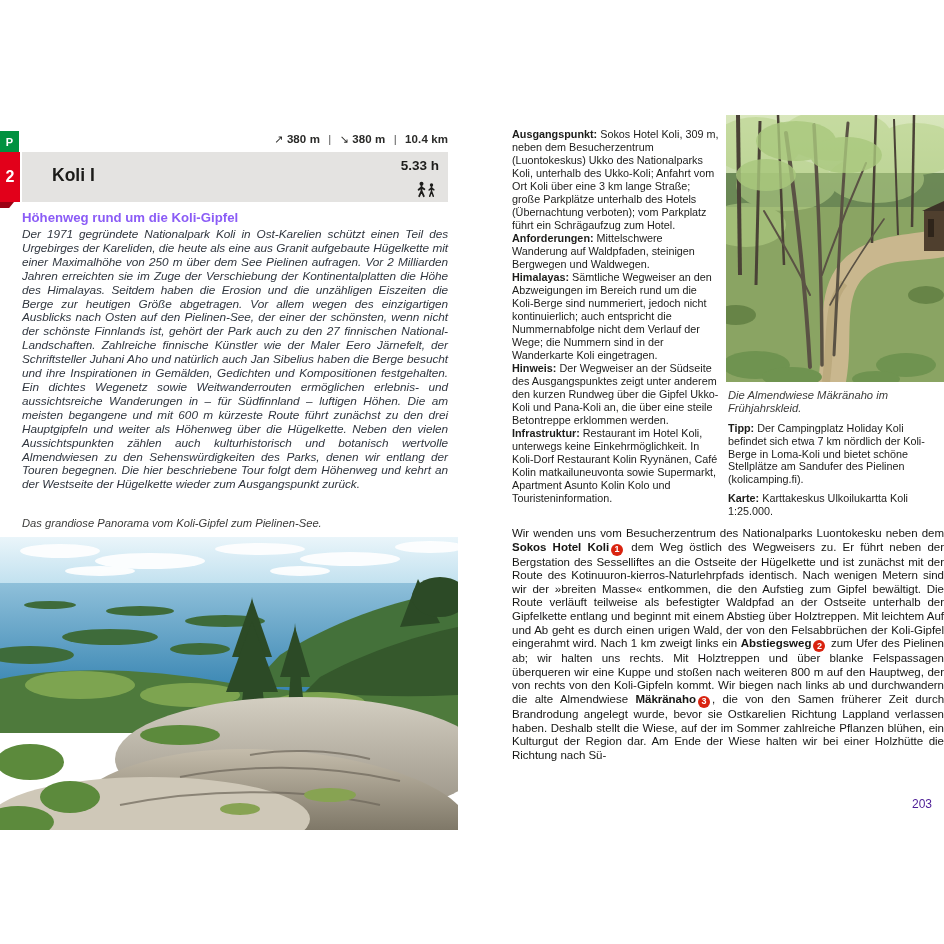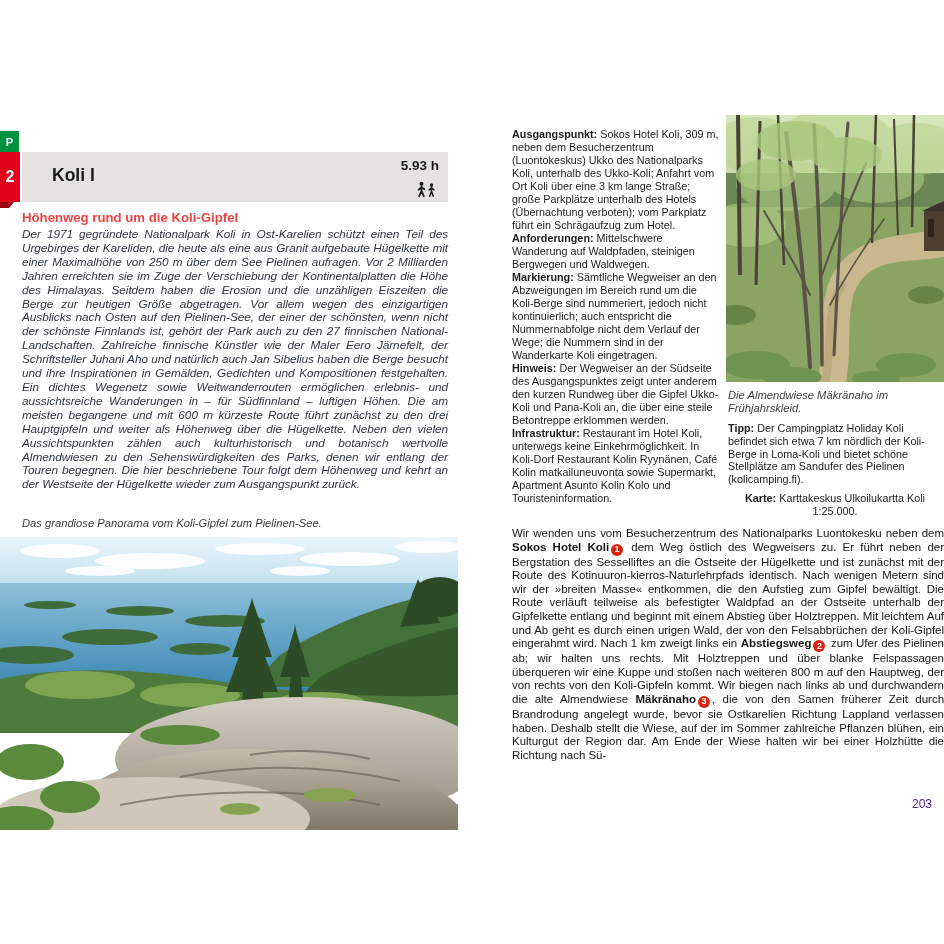--- a/index.html
+++ b/index.html
@@ -25,59 +25,68 @@
   .header-bar{left:22px;top:152px;width:426px;height:50px;background:var(--header-grey);}
   .tour-title{position:absolute;left:14px;top:13px;font-size:17.5px;font-weight:bold;color:#1b1b19;margin-left:16px;}
   .duration{position:absolute;right:9px;top:6px;font-size:13.5px;font-weight:bold;}
   .hikers{position:absolute;right:9px;bottom:4px;width:24px;height:17px;}
   .tour-box{left:0;top:152px;width:20px;height:50px;background:var(--accent-red);
     color:#fff;font-size:16px;font-weight:bold;display:flex;align-items:center;justify-content:center;overflow:hidden;}
   .tour-box-fold{left:0;top:202px;width:14px;height:6px;background:#9b0013;
     clip-path:polygon(0 0,100% 0,65% 100%,0 100%);}
 
   
-  .route-heading{left:22px;top:210px;width:426px;font-size:13.2px;font-weight:bold;color:#ef4444;}
+  .route-heading{left:22px;top:210px;width:426px;font-size:13.2px;font-weight:bold;color:#8b5cf6;}
   .intro-text{left:22px;top:228px;width:426px;font-size:11.8px;line-height:13.9px;
     font-style:italic;text-align:justify;color:var(--intro-dark);letter-spacing:-0.05px;}
   .caption{font-style:italic;font-size:11.2px;color:#3b3b39;line-height:13.4px;}
   .caption-left{left:22px;top:517px;width:426px;}
 
   
   .photo-left{left:0;top:537px;width:458px;height:293px;}
   .photo-right{left:726px;top:115px;width:218px;height:267px;}
   .photo-left svg,.photo-right svg{display:block;width:100%;height:100%;}
 
   
   .info-col{left:512px;top:128px;width:208px;font-size:10.8px;line-height:13px;color:#1c1c1a;}
   .info-col p,.side-col p{margin:0;}
   .lb-item b{font-weight:bold;}
   .caption-right{left:728px;top:389px;width:206px;}
   .side-col{left:728px;top:422px;width:214px;font-size:10.8px;line-height:12.8px;color:#1c1c1a;}
-  .side-col p + p{margin-top:6px;text-align:center;}
+  .side-col p + p{margin-top:6px;}
   .main-text{left:512px;top:527px;width:432px;font-size:11.5px;line-height:13.6px;
     text-align:justify;color:#161614;letter-spacing:-0.02px;}
   .main-text .bold{font-weight:bold;}
   .marker{display:inline-flex;width:12px;height:12px;border-radius:50%;
     background:var(--marker-red);color:#fff;font-size:9px;font-weight:bold;
     align-items:center;justify-content:center;vertical-align:-1.5px;margin:0 2px;line-height:1;}
   .page-number{left:512px;top:797px;width:420px;text-align:right;font-size:12px;color:#4c1d95;}
 </style>
 </head>
 <body>
 
 <div class="abs" style="left:0;top:0;width:458px;height:944px;">
 
   <div class="abs gps-tab">
     <span>P</span>
   </div>
 
+  <div class="abs stats-line">
+    <span class="arrow">↗</span>
+    <span>380 m</span>
+    <span class="sep">|</span>
+    <span class="arrow">↘</span>
+    <span>380 m</span>
+    <span class="sep">|</span>
+    <span>10.4 km</span>
+  </div>
 
   <div class="abs header-bar">
     <span class="tour-title">Koli I</span>
-    <span class="duration">5.93 h</span>
+    <span class="duration">5.33 h</span>
     <span class="hikers">
       <svg viewBox="0 0 24 17">
         <g stroke="#1d1d1b" stroke-linecap="round" fill="none">
           <circle cx="6.5" cy="2.8" r="2" fill="#1d1d1b" stroke="none"></circle>
           <path d="M6.5 4.8 L6.5 9.8 M6.5 6.2 L3.6 8.7 M6.5 6.2 L9.4 8.3 M6.5 9.8 L4.2 15.2 M6.5 9.8 L8.8 15.2" stroke-width="1.8"></path>
           <circle cx="16.5" cy="4" r="1.7" fill="#1d1d1b" stroke="none"></circle>
           <path d="M16.5 5.6 L16.5 10.2 M16.5 6.9 L14.1 9 M16.5 6.9 L18.9 8.8 M16.5 10.2 L14.7 15.3 M16.5 10.2 L18.3 15.3" stroke-width="1.5"></path>
         </g>
       </svg>
     </span>
@@ -170,21 +179,21 @@
       </g>
     </svg>
   </div>
 </div>
 
 <div class="abs" style="left:458px;top:0;width:486px;height:944px;">
 
   <div class="abs info-col" style="left:54px;top:128px;">
       <p class="lb-item"><b>Ausgangspunkt:</b> Sokos Hotel Koli, 309 m, neben dem Besucherzentrum (Luontokeskus) Ukko des Nationalparks Koli, unterhalb des Ukko-Koli; Anfahrt vom Ort Koli über eine 3 km lange Straße; große Parkplätze unterhalb des Hotels (Übernachtung verboten); vom Parkplatz führt ein Schrägaufzug zum Hotel.</p>
       <p class="lb-item"><b>Anforderungen:</b> Mittelschwere Wanderung auf Waldpfaden, steinigen Bergwegen und Waldwegen.</p>
-      <p class="lb-item"><b>Markierung:</b> Sämtliche Wegweiser an den Abzweigungen im Bereich rund um die Koli-Berge sind nummeriert, jedoch nicht kontinuierlich; auch entspricht die Nummernabfolge nicht dem Verlauf der Wege; die Nummern sind in der Wanderkarte Koli eingetragen.</p>
+      <p class="lb-item"><b>Himalayas:</b> Sämtliche Wegweiser an den Abzweigungen im Bereich rund um die Koli-Berge sind nummeriert, jedoch nicht kontinuierlich; auch entspricht die Nummernabfolge nicht dem Verlauf der Wege; die Nummern sind in der Wanderkarte Koli eingetragen.</p>
       <p class="lb-item"><b>Hinweis:</b> Der Wegweiser an der Südseite des Ausgangspunktes zeigt unter anderem den kurzen Rundweg über die Gipfel Ukko-Koli und Pana-Koli an, die über eine steile Betontreppe erklommen werden.</p>
       <p class="lb-item"><b>Infrastruktur:</b> Restaurant im Hotel Koli, unterwegs keine Einkehrmöglichkeit. In Koli-Dorf Restaurant Kolin Ryynänen, Café Kolin matkailuneuvonta sowie Supermarkt, Apartment Asunto Kolin Kolo und Touristeninformation.</p>
     </div>
 
   <div class="abs photo-right" style="left:268px;top:115px;">
     <svg viewBox="0 0 218 267" preserveAspectRatio="none">
       <defs>
         <linearGradient id="forest" x1="0" y1="0" x2="0" y2="1">
           <stop offset="0" stop-color="#d9e7bd"></stop>
             <stop offset="1" stop-color="#8fae6a"></stop>

